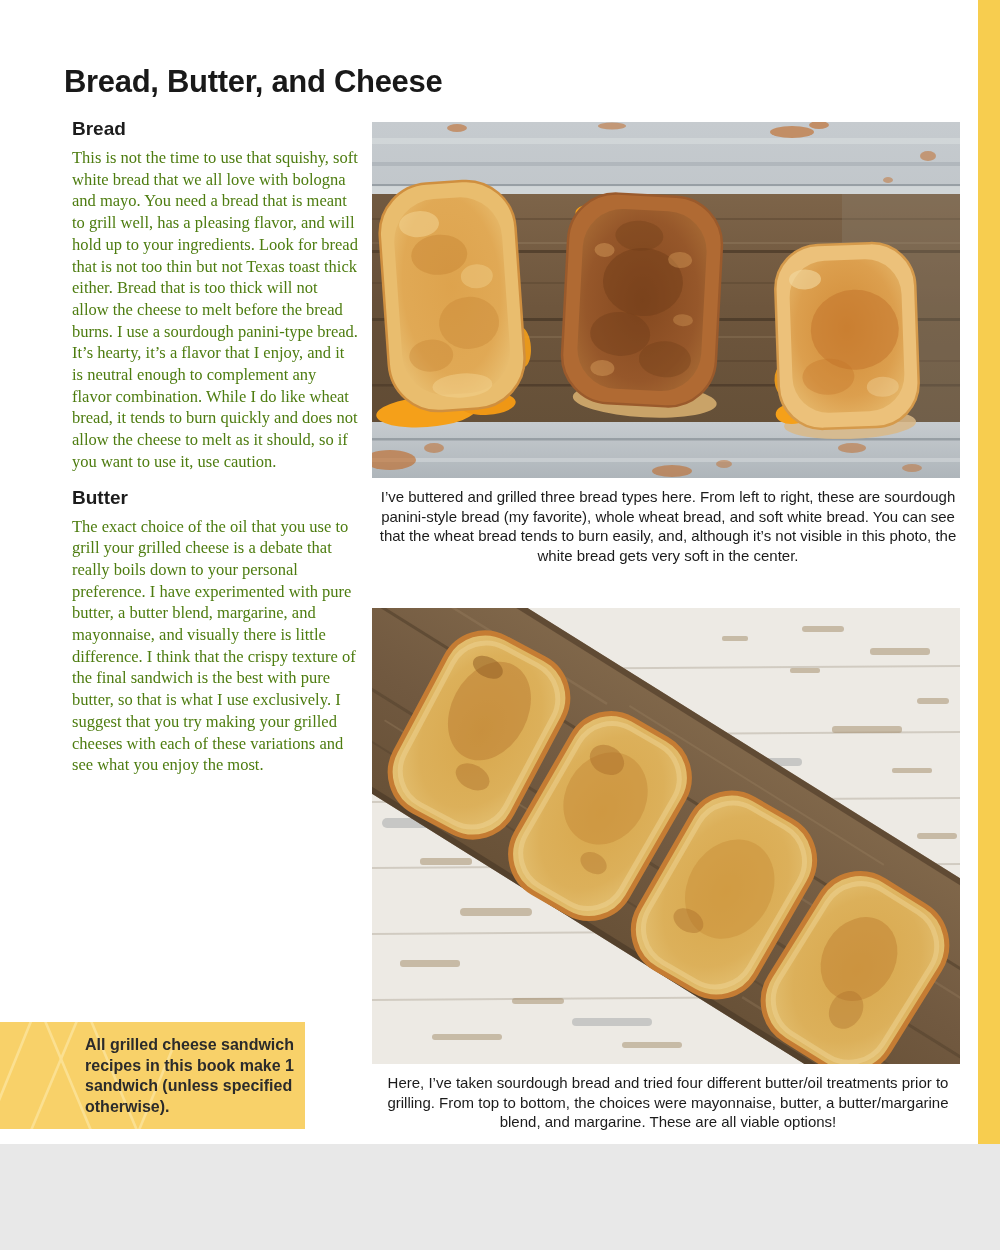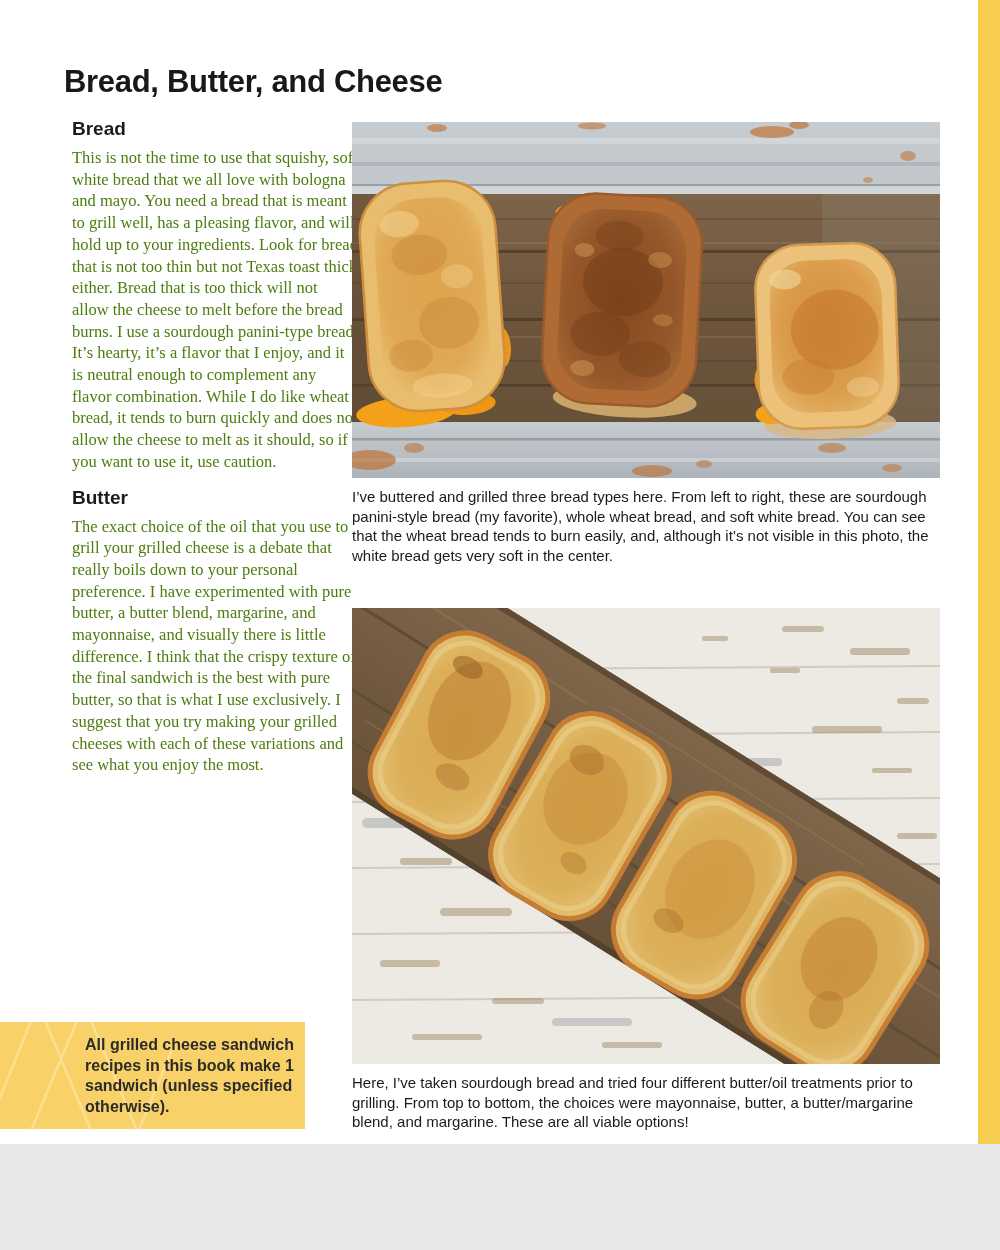--- a/index.html
+++ b/index.html
@@ -20,21 +20,21 @@
     position:absolute; left:72px; top:118px; width:286px;
   }
   .sec-heading {
     font-size:19px; font-weight:700; color:#1c1c1c; margin-bottom:7px;
   }
   .sec-body {
     font-family:"Liberation Serif", serif;
     font-size:16.5px; line-height:21.7px; color:#4d7c0f;
   }
   .sec + .sec { margin-top:14px; }
-  .figure { position:absolute; left:352px; width:592px; }
+  .figure { position:absolute; left:372px; width:592px;text-align:center; }
   .figure-1 { top:122px; }
   .figure-2 { top:608px; }
   .photo { display:block; }
   .fig-caption {
     margin-top:9px; font-size:15px; line-height:19.5px; color:#1b1b1b;
     width:592px;
   }
   .callout {
     position:absolute; left:0; top:1022px; width:305px; height:107px;
     background:#F8D169; overflow:hidden;font-weight:bold;

